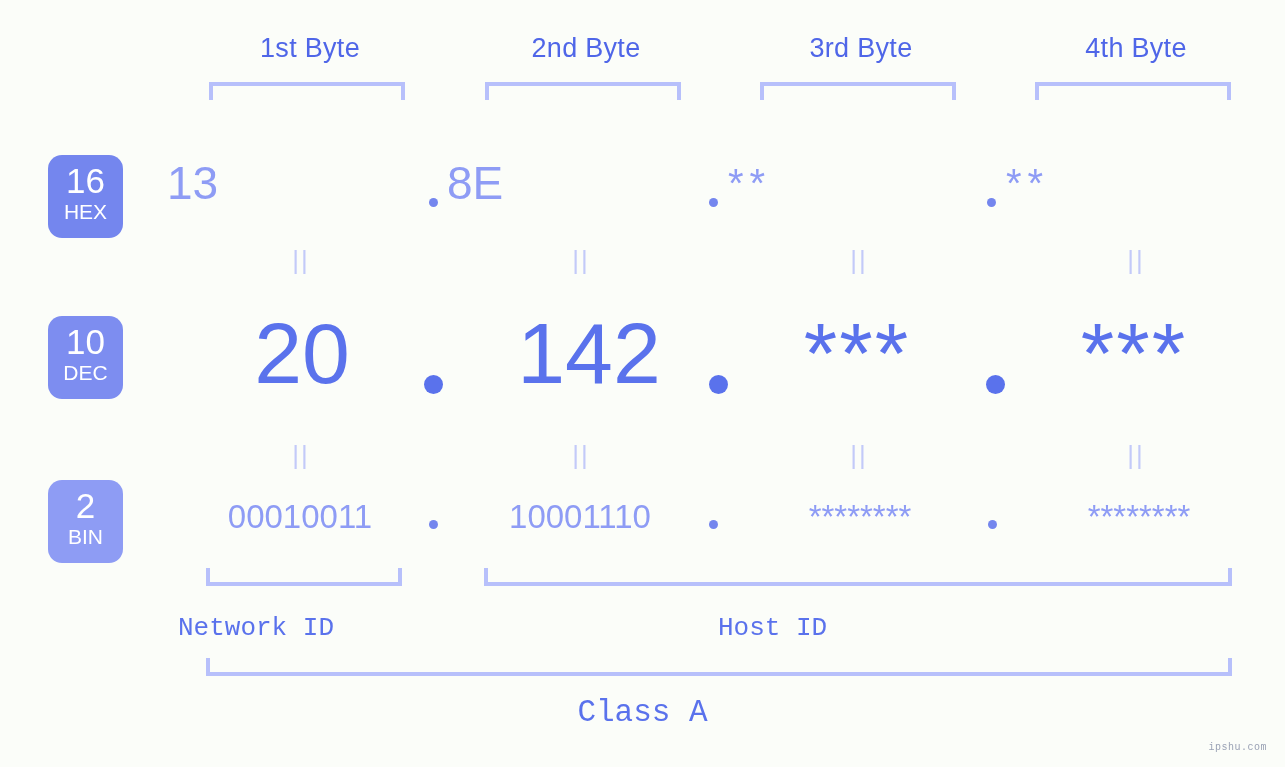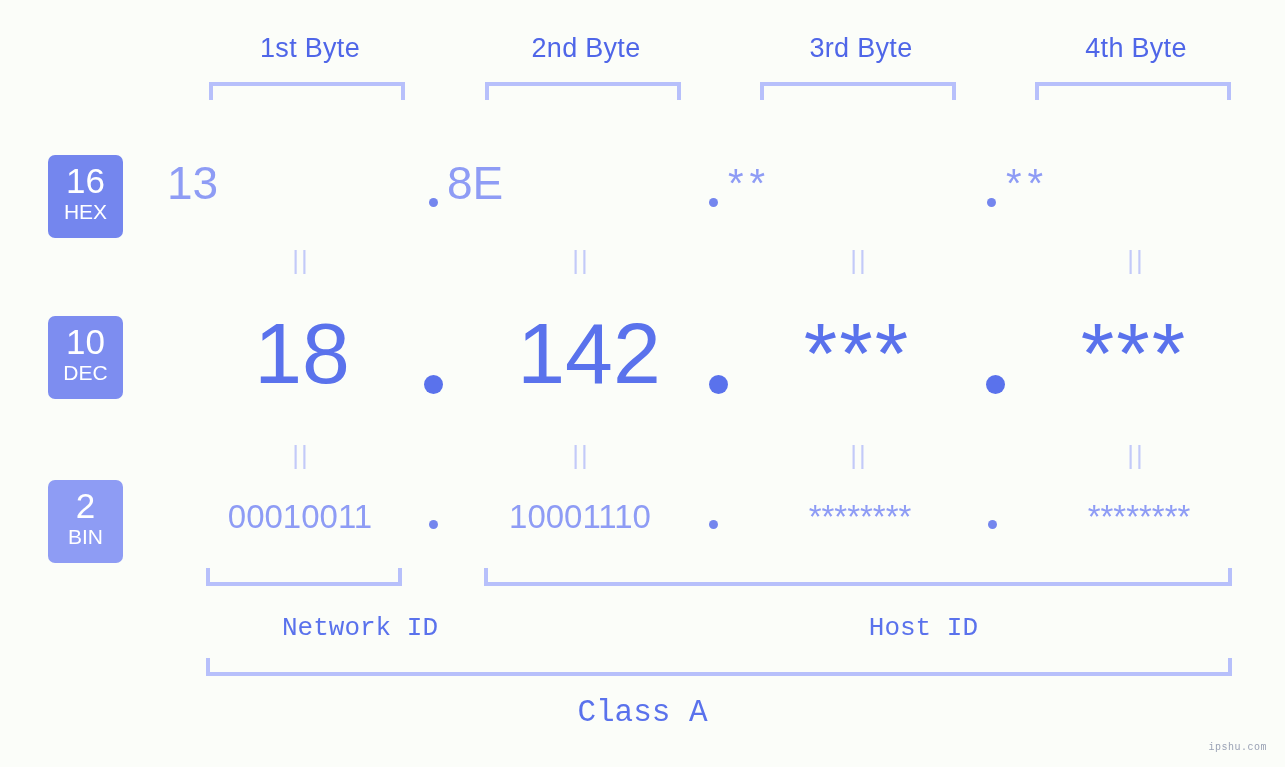--- a/index.html
+++ b/index.html
@@ -55,21 +55,21 @@
     border-left: 4px solid #b7c0fb;
     border-right: 4px solid #b7c0fb;
     box-sizing: border-box;
   }
 
   
   .badge {
     position: absolute;
     left: 48px;
     width: 75px;
-    border-radius: 7px;
+    border-radius: 14px;
     color: #ffffff;
     text-align: center;
     font-family: "Liberation Sans", sans-serif;
     box-sizing: border-box;
     padding-top: 7px;
   }
   .badge .num {
     display: block;
     font-size: 35px;
     line-height: 38px;
@@ -148,21 +148,21 @@
   .eq-1 { top: 247px; }
   .eq-2 { top: 442px; }
 
   
   .id-label {
     position: absolute;
     font-family: "Liberation Mono", monospace;
     font-size: 26px;
     line-height: 26px;
     color: #5a72ec;
-    text-align: right;
+    text-align: left;
     white-space: nowrap;
   }
 
   
   #class-label {
     position: absolute;
     top: 697px;
     left: 0;
     width: 1285px;
     text-align: center;
@@ -217,21 +217,21 @@
   <div class="dot dot-hex" style="left:709px;"></div>
   <div class="val-hex stars" style="left:728px;">**</div>
   <div class="dot dot-hex" style="left:987px;"></div>
   <div class="val-hex stars" style="left:1006px;">**</div>
 
   <div class="eq eq-1" style="left:171px;">||</div>
   <div class="eq eq-1" style="left:451px;">||</div>
   <div class="eq eq-1" style="left:729px;">||</div>
   <div class="eq eq-1" style="left:1006px;">||</div>
 
-  <div class="val-dec" style="left:172px;">18</div>
+  <div class="val-dec" style="left:172px;">20</div>
   <div class="dot dot-dec" style="left:424px;"></div>
   <div class="val-dec" style="left:459px;text-align:center;">142</div>
   <div class="dot dot-dec" style="left:709px;"></div>
   <div class="val-dec stars" style="left:727px;">***</div>
   <div class="dot dot-dec" style="left:986px;"></div>
   <div class="val-dec stars" style="left:1004px;">***</div>
 
   <div class="eq eq-2" style="left:171px;">||</div>
   <div class="eq eq-2" style="left:451px;">||</div>
   <div class="eq eq-2" style="left:729px;">||</div>

